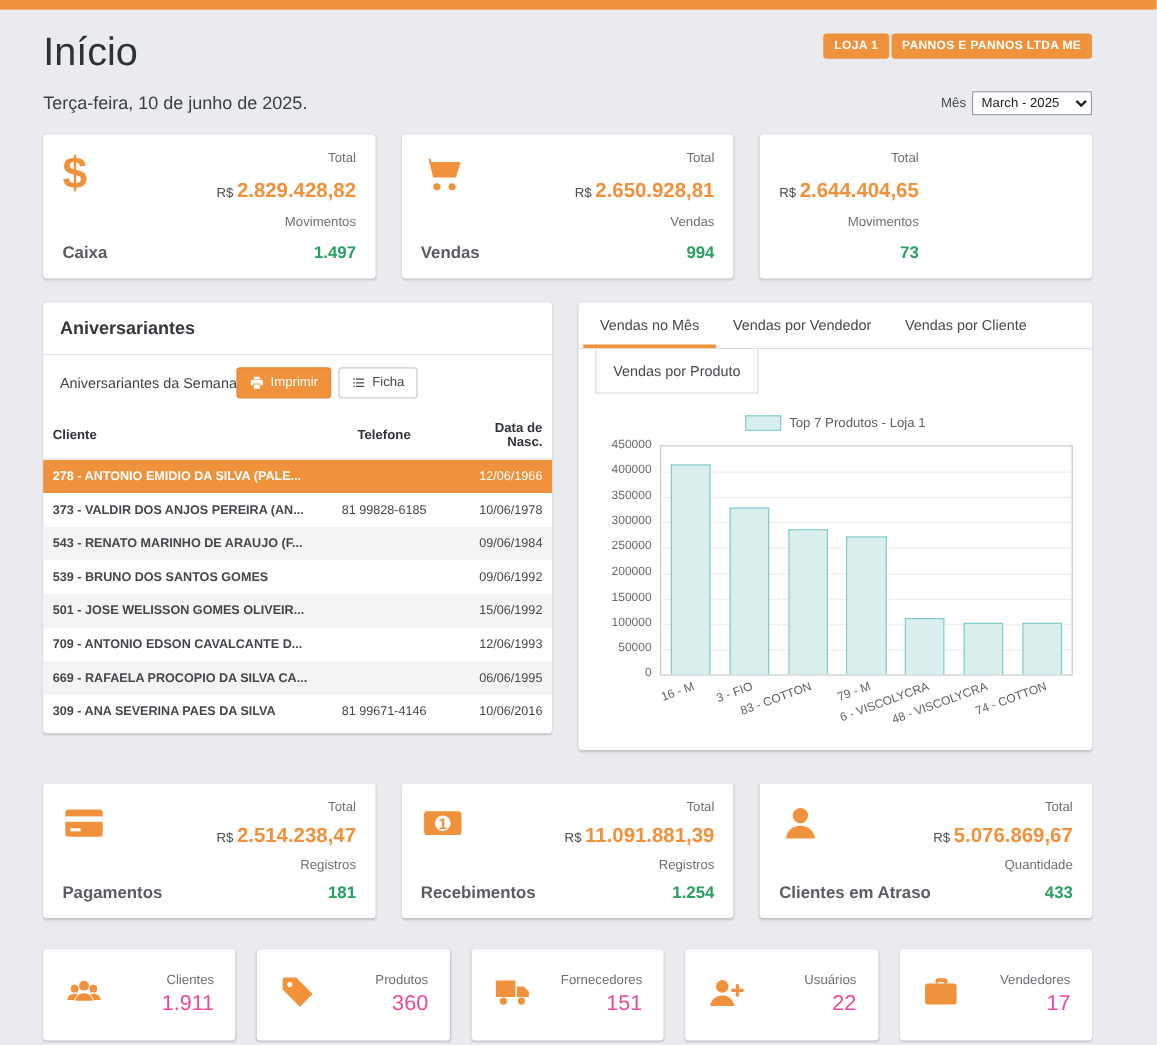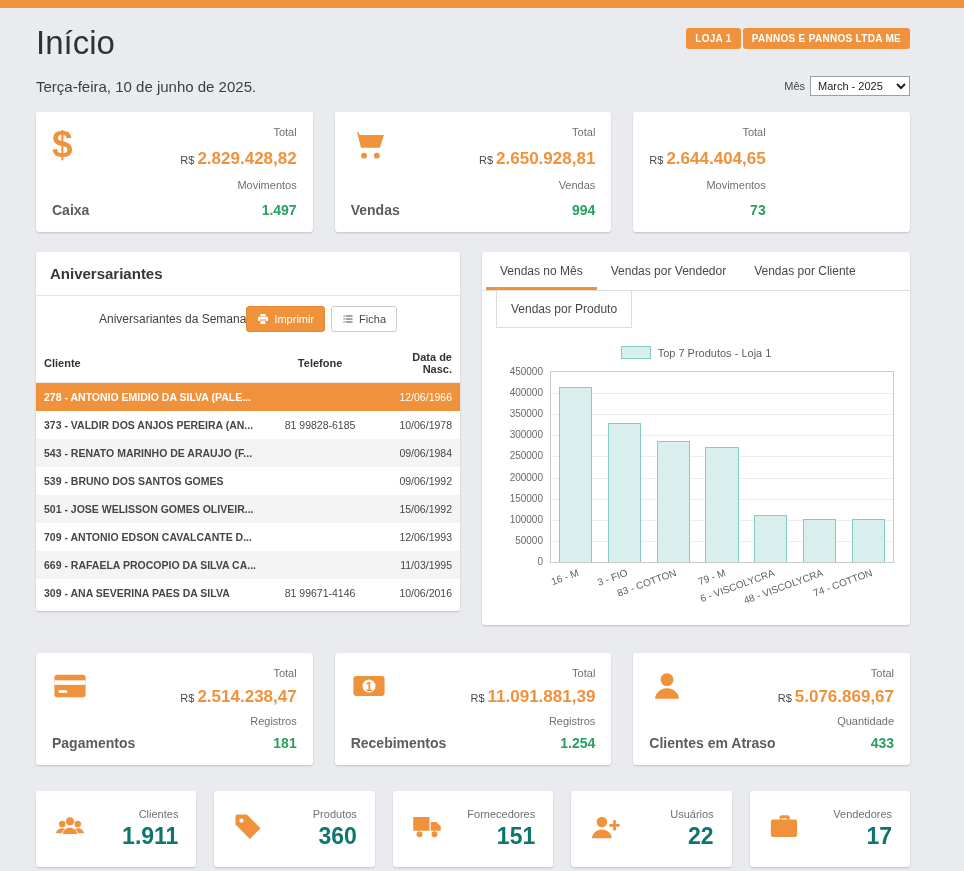--- a/index.html
+++ b/index.html
@@ -35,21 +35,21 @@
   .small-label{font-size:11px;color:#6d7175}
   .amount{font-size:17px;font-weight:700;color:#f0913b;white-space:nowrap}
   .cur{font-size:11px;color:#4a4d50;font-weight:400;margin-right:3px}
   .count{font-size:14px;font-weight:700;color:#28a05f}
 
   
   .mid-row{display:flex;gap:22px;margin-top:20px;align-items:flex-start}
   .panel{background:#fff;border-radius:3px;box-shadow:0 1px 2px rgba(0,0,0,.18)}
   .bday{width:424px;padding-bottom:4px}
   .bday-title{padding:13px 14px;font-size:15px;font-weight:700;color:#34383c;border-bottom:1px solid #e4e4e4}
-  .bday-sub{display:flex;justify-content:center;align-items:center;padding:10px 14px 12px;font-size:12px;color:#3f4246}
+  .bday-sub{display:flex;justify-content:flex-start;align-items:center;padding:10px 14px 12px;font-size:12px;color:#3f4246}
   .bday-actions{display:flex;gap:6px}
   .btn{display:inline-flex;align-items:center;gap:5px;font-size:11px;padding:6px 10px;border-radius:3px;border:1px solid transparent;cursor:pointer;font-family:inherit}
   .btn-ic svg{width:12px;height:12px;fill:currentColor;display:block}
   .btn-orange{background:#f0913b;color:#fff;border-color:#e88730}
   .btn-light{background:#fff;color:#45484b;border-color:#c9cbcd}
   table{width:100%;border-collapse:collapse;table-layout:fixed}
   th{text-align:left;padding:7px 8px;font-size:11px;color:#2f3337;border-bottom:1px solid #e8e8e8}
   th.c0{width:54%}th.c1{width:26%;text-align:center}th.c2{width:20%;text-align:right}
   td{padding:8px 8px;font-size:10.5px;color:#43474b;white-space:nowrap;overflow:hidden}
   td.c0{font-weight:700}
@@ -82,21 +82,21 @@
   .xlabel{position:absolute;top:4px;font-size:10px;color:#5d6165;white-space:nowrap;transform:rotate(-20deg);transform-origin:100% 0}
 
   
   #bottom-cards{margin-top:28px}
   #bottom-cards .stat-card{height:112px}
   .mini-row{display:flex;gap:18px;margin-top:26px}
   .mini-card{flex:1;display:flex;justify-content:space-between;align-items:center;padding:14px 18px;height:76px}
   .mini-icon{color:#f0913b}
   .mini-icon svg{width:32px;height:30px;fill:currentColor}
   .mini-right{text-align:right}
-  .mini-value{font-size:23px;font-weight:700;color:#0f766e;margin-top:3px}
+  .mini-value{font-size:18px;font-weight:400;color:#ec4899;margin-top:3px}
 </style>
 </head>
 <body>
 
 <div class="topbar"></div>
 
 <div class="page">
 
   <div class="header-row">
     <h1>Início</h1>
@@ -219,21 +219,21 @@
      <td class="c2">15/06/1992</td>
    </tr>
             <tr class="">
      <td class="c0">709 - ANTONIO EDSON CAVALCANTE D...</td>
      <td class="c1"></td>
      <td class="c2">12/06/1993</td>
    </tr>
             <tr class="">
      <td class="c0">669 - RAFAELA PROCOPIO DA SILVA CA...</td>
      <td class="c1"></td>
-     <td class="c2">11/03/1995</td>
+     <td class="c2">06/06/1995</td>
    </tr>
             <tr class="">
      <td class="c0">309 - ANA SEVERINA PAES DA SILVA</td>
      <td class="c1">81 99671-4146</td>
      <td class="c2">10/06/2016</td>
    </tr>
           </tbody>
       </table>
     </div>
 

